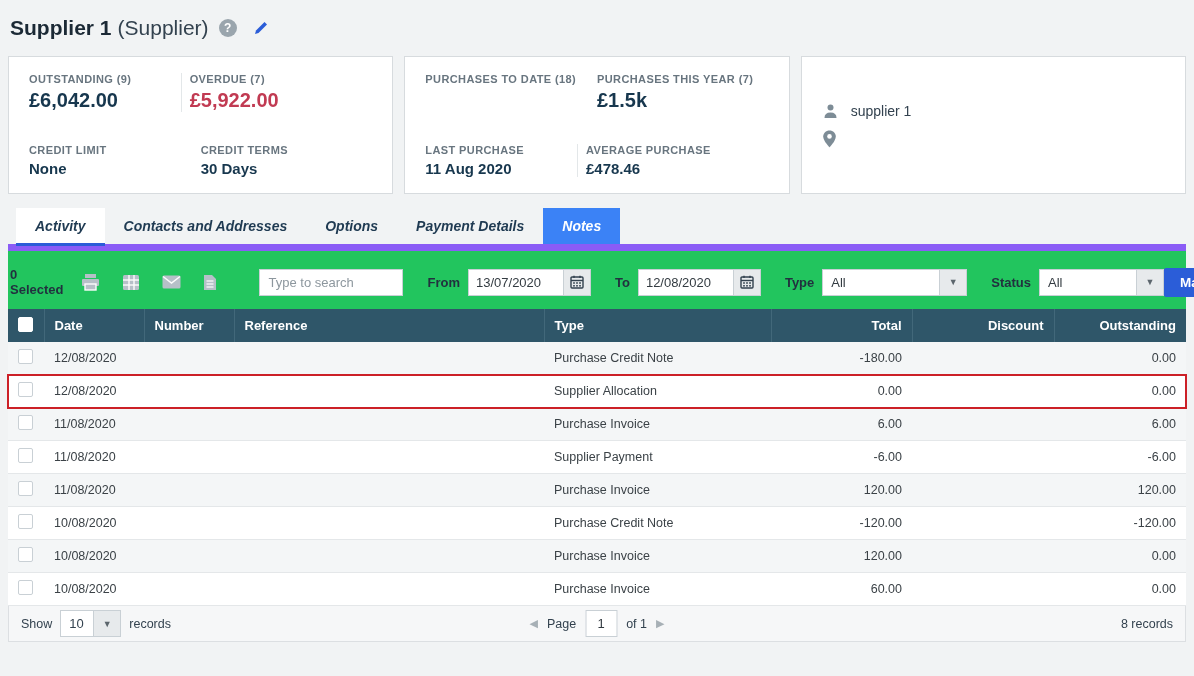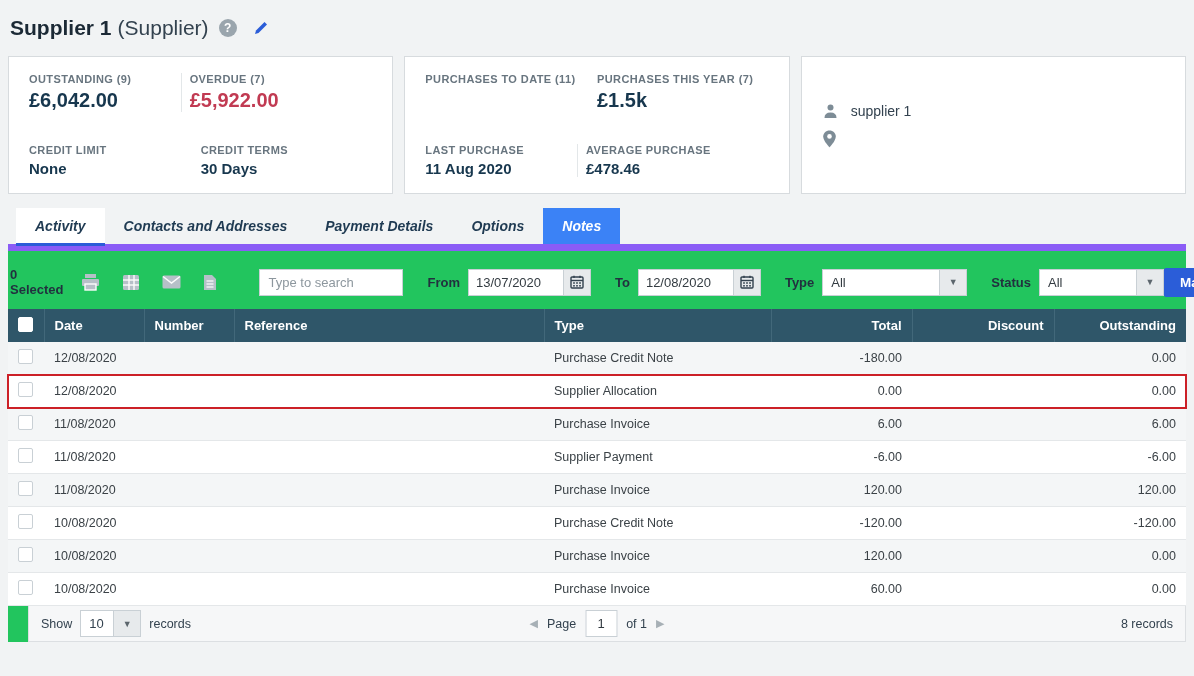--- a/index.html
+++ b/index.html
@@ -101,21 +101,21 @@
     width:15px; height:15px; border:1px solid #c9d0d5; background:#fff;
     display:inline-block; border-radius:2px; cursor:pointer;
   }
   thead .checkbox { border-color:#fff; }
   th.cb-col, td.cb-col { width:36px; padding:7px 0 7px 10px; }
 
   
   .table-footer {
     display:flex; align-items:center; background:#f6f7f8;
     border:1px solid #dcdfe2; border-top:none; padding:6px 12px; height:36px;
-    font-size:12.5px; color:#33424f;margin-left:20px;
+    font-size:12.5px; color:#33424f;
   }
   .pager { position:absolute; left:50%; transform:translateX(-50%); display:flex; align-items:center; gap:9px; }
   .table-footer-wrap { position:relative; }
   .page-input {
     width:32px; height:27px; border:1px solid #c9d0d5; background:#fff; text-align:center;
     font-size:13px; font-family:inherit; color:#333b41;
   }
   .pg-arrow { color:#a7b0b6; font-size:11px; cursor:pointer; }
   .records-count { margin-left:auto; }
   .show-group { display:inline-flex; margin:0 8px;border-radius:11px; }
@@ -158,21 +158,21 @@
         <div>
           <div class="metric-label">CREDIT TERMS</div>
           <div class="metric-value small">30 Days</div>
         </div>
       </div>
     </div>
 
     <div class="card">
       <div class="card-grid">
         <div>
-          <div class="metric-label">PURCHASES TO DATE (11)</div>
+          <div class="metric-label">PURCHASES TO DATE (18)</div>
         </div>
         <div>
           <div class="metric-label">PURCHASES THIS YEAR (7)</div>
           <div class="metric-value">£1.5k</div>
         </div>
         <div>
           <div class="metric-label">LAST PURCHASE</div>
           <div class="metric-value small">11 Aug 2020</div>
         </div>
         <div class="cell-divided">
@@ -199,22 +199,22 @@
               <circle cx="7.5" cy="6.4" r="2.3" fill="#fff"></circle>
             </svg>
         </span>
       </div>
     </div>
   </div>
 
   <div class="tabbar">
     <div class="tab active">Activity</div>
     <div class="tab">Contacts and Addresses</div>
+    <div class="tab">Options</div>
     <div class="tab">Payment Details</div>
-    <div class="tab">Options</div>
     <div class="tab dark">Notes</div>
   </div>
 
   <div class="content">
 
     <div class="toolbar">
       <span class="selected-count">0 Selected</span>
 
       <span class="tool-icon">
         <svg width="19" height="18" viewBox="0 0 19 18">

